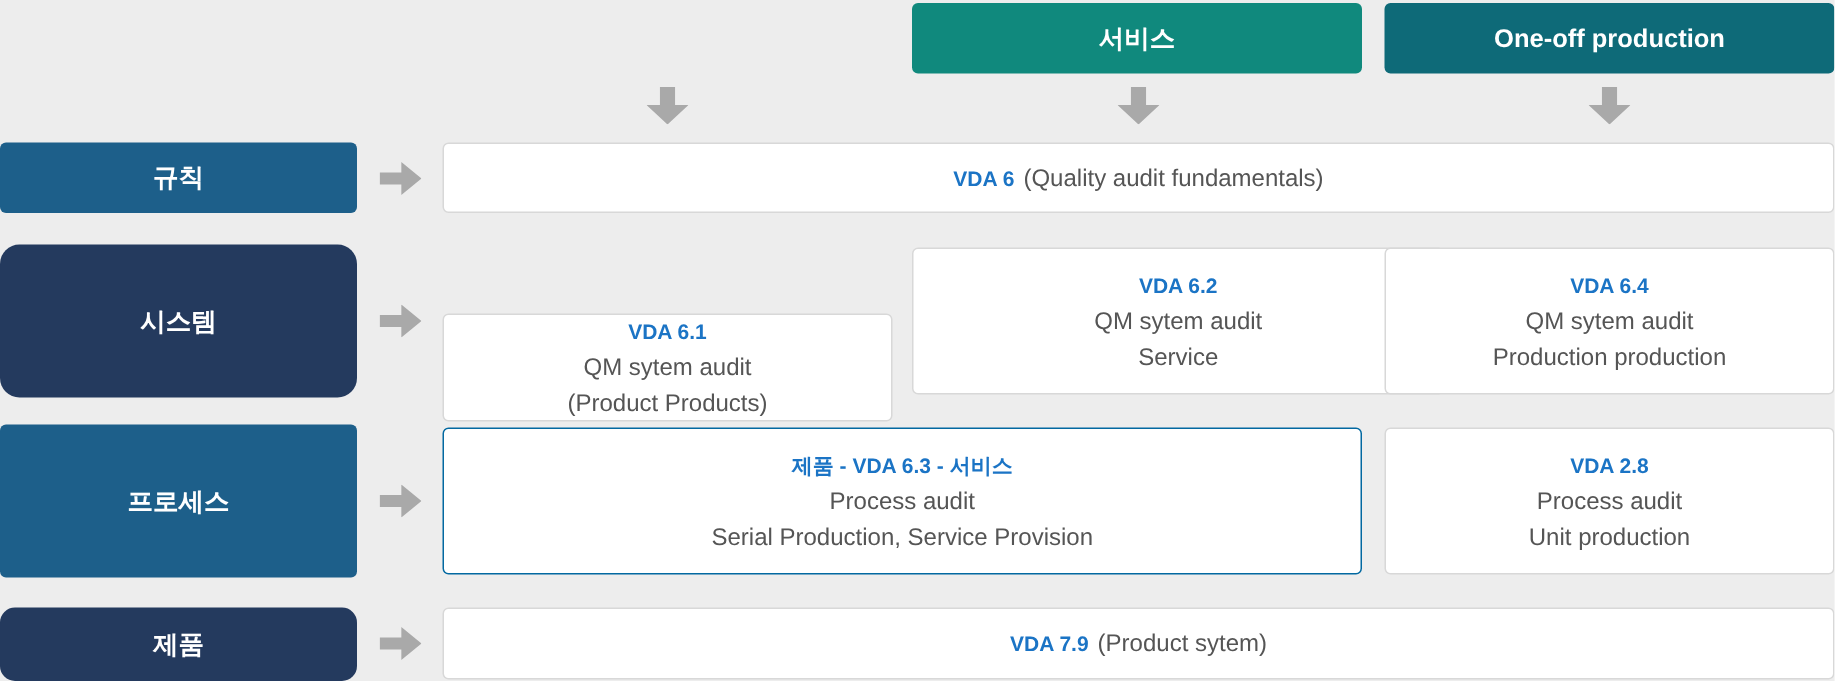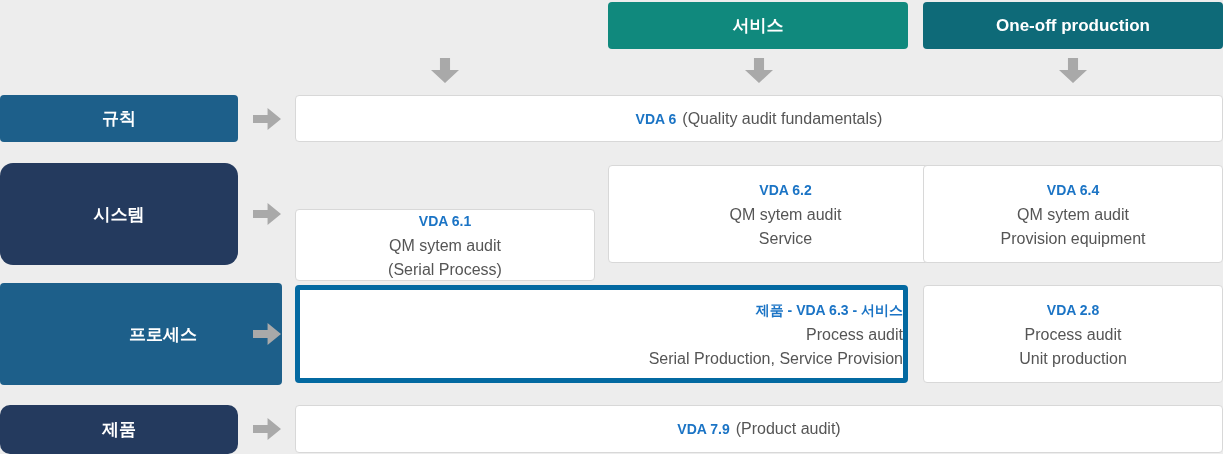--- a/index.html
+++ b/index.html
@@ -15,82 +15,82 @@
        color:#ffffff;font-size:17px;font-weight:bold;}
 
   .arrow-down{position:absolute;width:28px;height:25px;background:#a9a9a9;
        clip-path:polygon(32% 0,68% 0,68% 48%,100% 48%,50% 100%,0 48%,32% 48%);}
   .arrow-right{position:absolute;width:28px;height:22px;background:#a9a9a9;
        clip-path:polygon(0 32%,52% 32%,52% 0,100% 50%,52% 100%,52% 68%,0 68%);}
 
   .cell{position:absolute;background:#ffffff;border:1px solid #d8d8d8;border-radius:4px;
        display:flex;flex-direction:column;align-items:center;justify-content:center;
        text-align:center;box-sizing:border-box;}
-  .cell.highlight{border:5px solid #0369a1;align-items:flex-end;}
+  .cell.highlight{border:1px solid #0369a1;}
 
   .cell-title{color:#1b74c5;font-size:14px;font-weight:bold;line-height:26px;}
   .cell-sub{color:#555555;font-size:16px;line-height:24px;}
   .inline-title{display:flex;align-items:baseline;gap:6px;}
 </style>
 </head>
 <body>
 
 <div class="stage">
 
   <div class="hdr" style="left: 608px; background: rgb(16, 137, 125);">서비스</div>
   <div class="hdr" style="left: 923px; background: rgb(14, 106, 120);">One-off production</div>
 
   <div class="arrow-down" style="left:431px;top:58px;"></div>
   <div class="arrow-down" style="left:745px;top:58px;"></div>
   <div class="arrow-down" style="left:1059px;top:58px;"></div>
 
   <div class="rowlabel" style="top: 95px; height: 47px; background: rgb(29, 95, 138);">규칙</div>
   <div class="rowlabel" style="top: 163px; height: 102px; background: rgb(36, 58, 94); border-radius: 13px;">시스템</div>
-  <div class="rowlabel" style="top: 283px; height: 102px; background: rgb(29, 95, 138); padding-left: 44px;">프로세스</div>
+  <div class="rowlabel" style="top: 283px; height: 102px; background: rgb(29, 95, 138);">프로세스</div>
   <div class="rowlabel" style="top: 405px; height: 49px; background: rgb(36, 58, 94); border-radius: 10px;">제품</div>
 
   <div class="arrow-right" style="left:253px;top:108px;"></div>
   <div class="arrow-right" style="left:253px;top:203px;"></div>
   <div class="arrow-right" style="left:253px;top:323px;"></div>
   <div class="arrow-right" style="left:253px;top:418px;"></div>
 
   <div class="cell" style="left:295px;top:95px;width:928px;height:47px;">
     <div class="inline-title">
       <span class="cell-title">VDA 6</span>
       <span class="cell-sub">(Quality audit fundamentals)</span>
     </div>
   </div>
 
   <div class="cell" style="left:295px;top:165px;width:300px;height:72px;margin-top:44px;">
     <div class="cell-title">VDA 6.1</div>
     <div class="cell-sub">QM sytem audit</div>
-    <div class="cell-sub">(Serial Process)</div>
+    <div class="cell-sub">(Product Products)</div>
   </div>
   <div class="cell" style="left:608px;top:165px;width:355px;height:98px;">
     <div class="cell-title">VDA 6.2</div>
     <div class="cell-sub">QM sytem audit</div>
     <div class="cell-sub">Service</div>
   </div>
   <div class="cell" style="left:923px;top:165px;width:300px;height:98px;">
     <div class="cell-title">VDA 6.4</div>
     <div class="cell-sub">QM sytem audit</div>
-    <div class="cell-sub">Provision equipment</div>
+    <div class="cell-sub">Production production</div>
   </div>
 
   <div class="cell highlight" style="left:295px;top:285px;width:613px;height:98px;">
     <div class="cell-title">제품 - VDA 6.3 - 서비스</div>
     <div class="cell-sub">Process audit</div>
     <div class="cell-sub">Serial Production, Service Provision</div>
   </div>
   <div class="cell" style="left:923px;top:285px;width:300px;height:98px;">
     <div class="cell-title">VDA 2.8</div>
     <div class="cell-sub">Process audit</div>
     <div class="cell-sub">Unit production</div>
   </div>
 
   <div class="cell" style="left:295px;top:405px;width:928px;height:48px;">
     <div class="inline-title">
       <span class="cell-title">VDA 7.9</span>
-      <span class="cell-sub">(Product audit)</span>
+      <span class="cell-sub">(Product sytem)</span>
     </div>
   </div>
 
 </div>
 
 </body></html>

